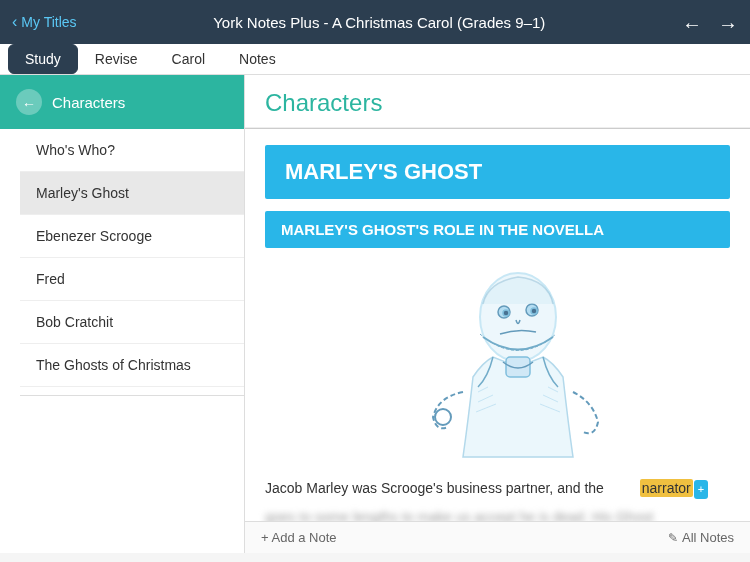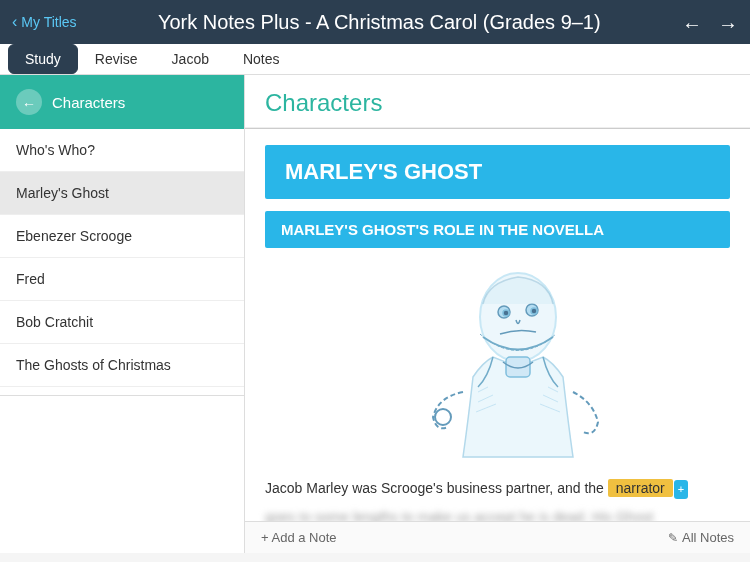--- a/index.html
+++ b/index.html
@@ -8,21 +8,21 @@
     
     .top-bar {
       background: #2c3e50;
       height: 44px;
       display: flex;
       align-items: center;
       justify-content: space-between;
       padding: 0 12px;
       color: white;
     }
-    .top-bar-center { font-size: 20px; font-weight: 500; }
+    .top-bar-center { font-size: 15px; font-weight: 500; }
     .top-bar-right { display: flex; gap: 16px; }
     .nav-arrow { color: white; font-size: 20px; cursor: pointer; }
     .back-btn { display: flex; align-items: center; gap: 4px; color: #5bc8f5; font-size: 14px; cursor: pointer; }
     .chevron-left { font-size: 16px; }
 
     
     .tab-bar {
       background: white;
       height: 31px;
       display: flex;
@@ -62,21 +62,21 @@
     }
     .back-arrow-circle {
       width: 26px; height: 26px;
       background: rgba(255,255,255,0.3);
       border-radius: 50%;
       display: flex; align-items: center; justify-content: center;
       font-size: 14px;
       color: white;
       cursor: pointer;
     }
-    .sidebar-nav { flex: 1; }
+    .sidebar-nav { flex: 1; padding-left: 20px; }
     .sidebar-item {
       padding: 13px 16px;
       font-size: 14px;
       color: #333;
       border-bottom: 1px solid #eee;
       cursor: pointer;
     }
     .sidebar-item.active { background: #e8e8e8; }
     .sidebar-divider { height: 1px; background: #ddd; margin: 8px 0; }
 
@@ -113,22 +113,23 @@
     .ghost-svg { display: block; margin: 0 auto 16px; }
 
     .description-text {
       font-size: 14px;
       color: #333;
       line-height: 1.5;
       margin-bottom: 8px;
     }
     .highlight-word {
       background: #f0c040;
-      padding: 1px 8px;
+      padding: 1px 2px;
       border-radius: 2px;
+      margin-left: 32px;
     }
     .highlight-badge {
       display: inline-block;
       background: #29b6e8;
       color: white;
       font-size: 11px;
       padding: 1px 4px;
       border-radius: 3px;
       vertical-align: middle;
       margin-left: 1px;
@@ -183,21 +184,21 @@
   <div class="top-bar-center">York Notes Plus - A Christmas Carol (Grades 9–1)</div>
   <div class="top-bar-right">
     <span class="nav-arrow">←</span>
     <span class="nav-arrow">→</span>
   </div>
 </div>
 
 <div class="tab-bar">
   <button class="tab-btn active">Study</button>
   <button class="tab-btn">Revise</button>
-  <button class="tab-btn">Jacob</button>
+  <button class="tab-btn">Carol</button>
   <button class="tab-btn">Notes</button>
 </div>
 
 <div class="main-layout">
 
   <div class="sidebar">
     <div class="sidebar-header">
       <div class="back-arrow-circle">←</div>
       <span>Characters</span>
     </div>

